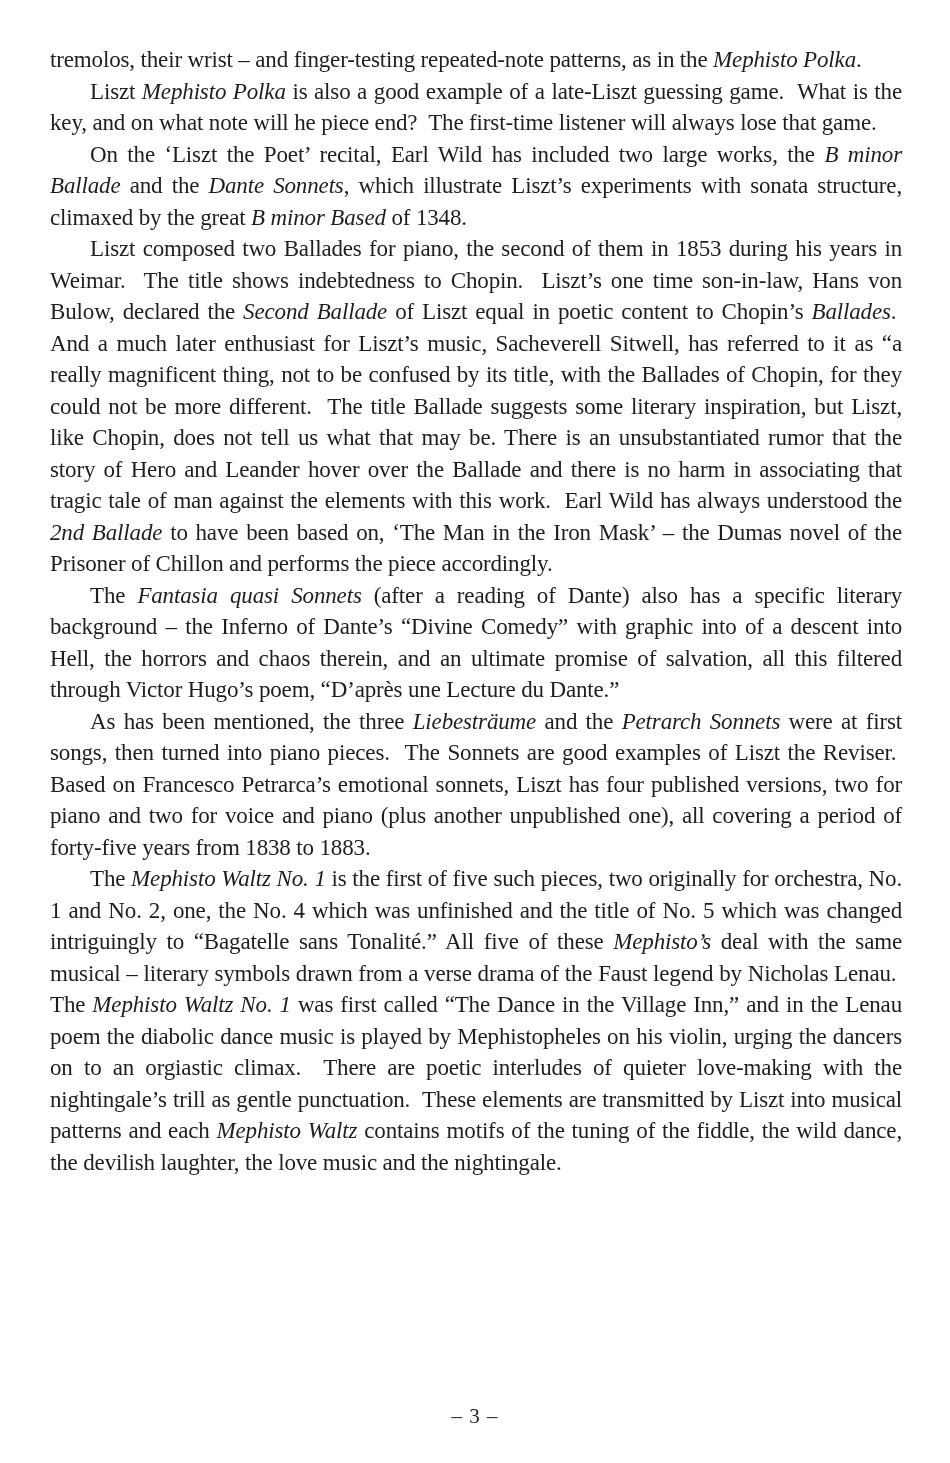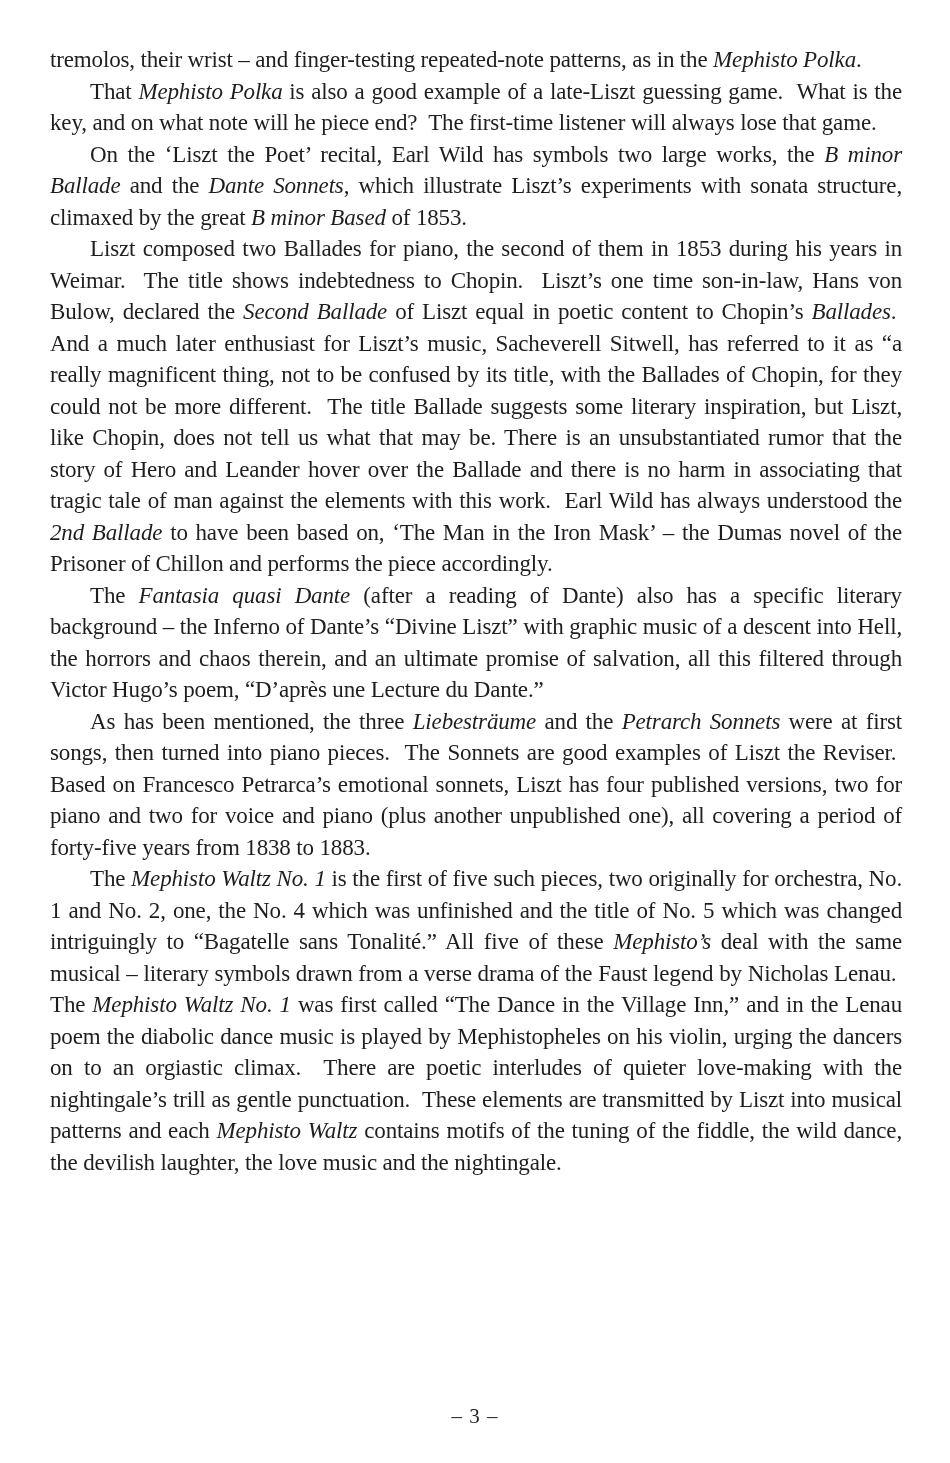--- a/index.html
+++ b/index.html
@@ -35,23 +35,23 @@
     font-size: 21px;
     letter-spacing: 1px;
   }
 </style>
 </head>
 <body style="background: rgb(255, 255, 255);">
 
 <div class="page">
   <div class="text-block" style="color: rgb(30, 30, 30);">
       <p class="para"><span>tremolos, their wrist – and finger-testing repeated-note patterns, as in the </span><em>Mephisto Polka</em><span>.</span></p>
-      <p class="para indent"><span>That </span><em>Mephisto Polka</em><span> is also a good example of a late-Liszt guessing game.&nbsp; What is the key, and on what note will he piece end?&nbsp; The first-time listener will always lose that game.</span></p>
-      <p class="para indent"><span>On the ‘Liszt the Poet’ recital, Earl Wild has symbols two large works, the </span><em>B minor Ballade</em><span> and the </span><em>Dante Sonnets</em><span>, which illustrate Liszt’s experiments with sonata structure, climaxed by the great </span><em>B minor Based</em><span> of 1853.</span></p>
+      <p class="para indent"><span>Liszt </span><em>Mephisto Polka</em><span> is also a good example of a late-Liszt guessing game.&nbsp; What is the key, and on what note will he piece end?&nbsp; The first-time listener will always lose that game.</span></p>
+      <p class="para indent"><span>On the ‘Liszt the Poet’ recital, Earl Wild has included two large works, the </span><em>B minor Ballade</em><span> and the </span><em>Dante Sonnets</em><span>, which illustrate Liszt’s experiments with sonata structure, climaxed by the great </span><em>B minor Based</em><span> of 1348.</span></p>
       <p class="para indent"><span>Liszt composed two Ballades for piano, the second of them in 1853 during his years in Weimar.&nbsp; The title shows indebtedness to Chopin.&nbsp; Liszt’s one time son-in-law, Hans von Bulow, declared the </span><em>Second Ballade</em><span> of Liszt equal in poetic content to Chopin’s </span><em>Ballades</em><span>.&nbsp; And a much later enthusiast for Liszt’s music, Sacheverell Sitwell, has referred to it as “a really magnificent thing, not to be confused by its title, with the Ballades of Chopin, for they could not be more different.&nbsp; The title Ballade suggests some literary inspiration, but Liszt, like Chopin, does not tell us what that may be. There is an unsubstantiated rumor that the story of Hero and Leander hover over the Ballade and there is no harm in associating that tragic tale of man against the elements with this work.&nbsp; Earl Wild has always understood the </span><em>2nd Ballade</em><span> to have been based on, ‘The Man in the Iron Mask’ – the Dumas novel of the Prisoner of Chillon and performs the piece accordingly.</span></p>
-      <p class="para indent"><span>The </span><em>Fantasia quasi Dante</em><span> (after a reading of Dante) also has a specific literary background – the Inferno of Dante’s “Divine Liszt” with graphic music of a descent into Hell, the horrors and chaos therein, and an ultimate promise of salvation, all this filtered through Victor Hugo’s poem, “D’après une Lecture du Dante.”</span></p>
+      <p class="para indent"><span>The </span><em>Fantasia quasi Sonnets</em><span> (after a reading of Dante) also has a specific literary background – the Inferno of Dante’s “Divine Comedy” with graphic into of a descent into Hell, the horrors and chaos therein, and an ultimate promise of salvation, all this filtered through Victor Hugo’s poem, “D’après une Lecture du Dante.”</span></p>
       <p class="para indent"><span>As has been mentioned, the three </span><em>Liebesträume</em><span> and the </span><em>Petrarch Sonnets</em><span> were at first songs, then turned into piano pieces.&nbsp; The Sonnets are good examples of Liszt the Reviser.&nbsp; Based on Francesco Petrarca’s emotional sonnets, Liszt has four published versions, two for piano and two for voice and piano (plus another unpublished one), all covering a period of forty-five years from 1838 to 1883.</span></p>
       <p class="para indent"><span>The </span><em>Mephisto Waltz No. 1</em><span> is the first of five such pieces, two originally for orchestra, No. 1 and No. 2, one, the No. 4 which was unfinished and the title of No. 5 which was changed intriguingly to “Bagatelle sans Tonalité.” All five of these </span><em>Mephisto’s</em><span> deal with the same musical – literary symbols drawn from a verse drama of the Faust legend by Nicholas Lenau.&nbsp; The </span><em>Mephisto Waltz No. 1</em><span> was first called “The Dance in the Village Inn,” and in the Lenau poem the diabolic dance music is played by Mephistopheles on his violin, urging the dancers on to an orgiastic climax.&nbsp; There are poetic interludes of quieter love-making with the nightingale’s trill as gentle punctuation.&nbsp; These elements are transmitted by Liszt into musical patterns and each </span><em>Mephisto Waltz</em><span> contains motifs of the tuning of the fiddle, the wild dance, the devilish laughter, the love music and the nightingale.</span></p>
     </div>
   <div class="footer">
     <span>– 3 –</span>
   </div>
 </div>
 
 </body></html>

